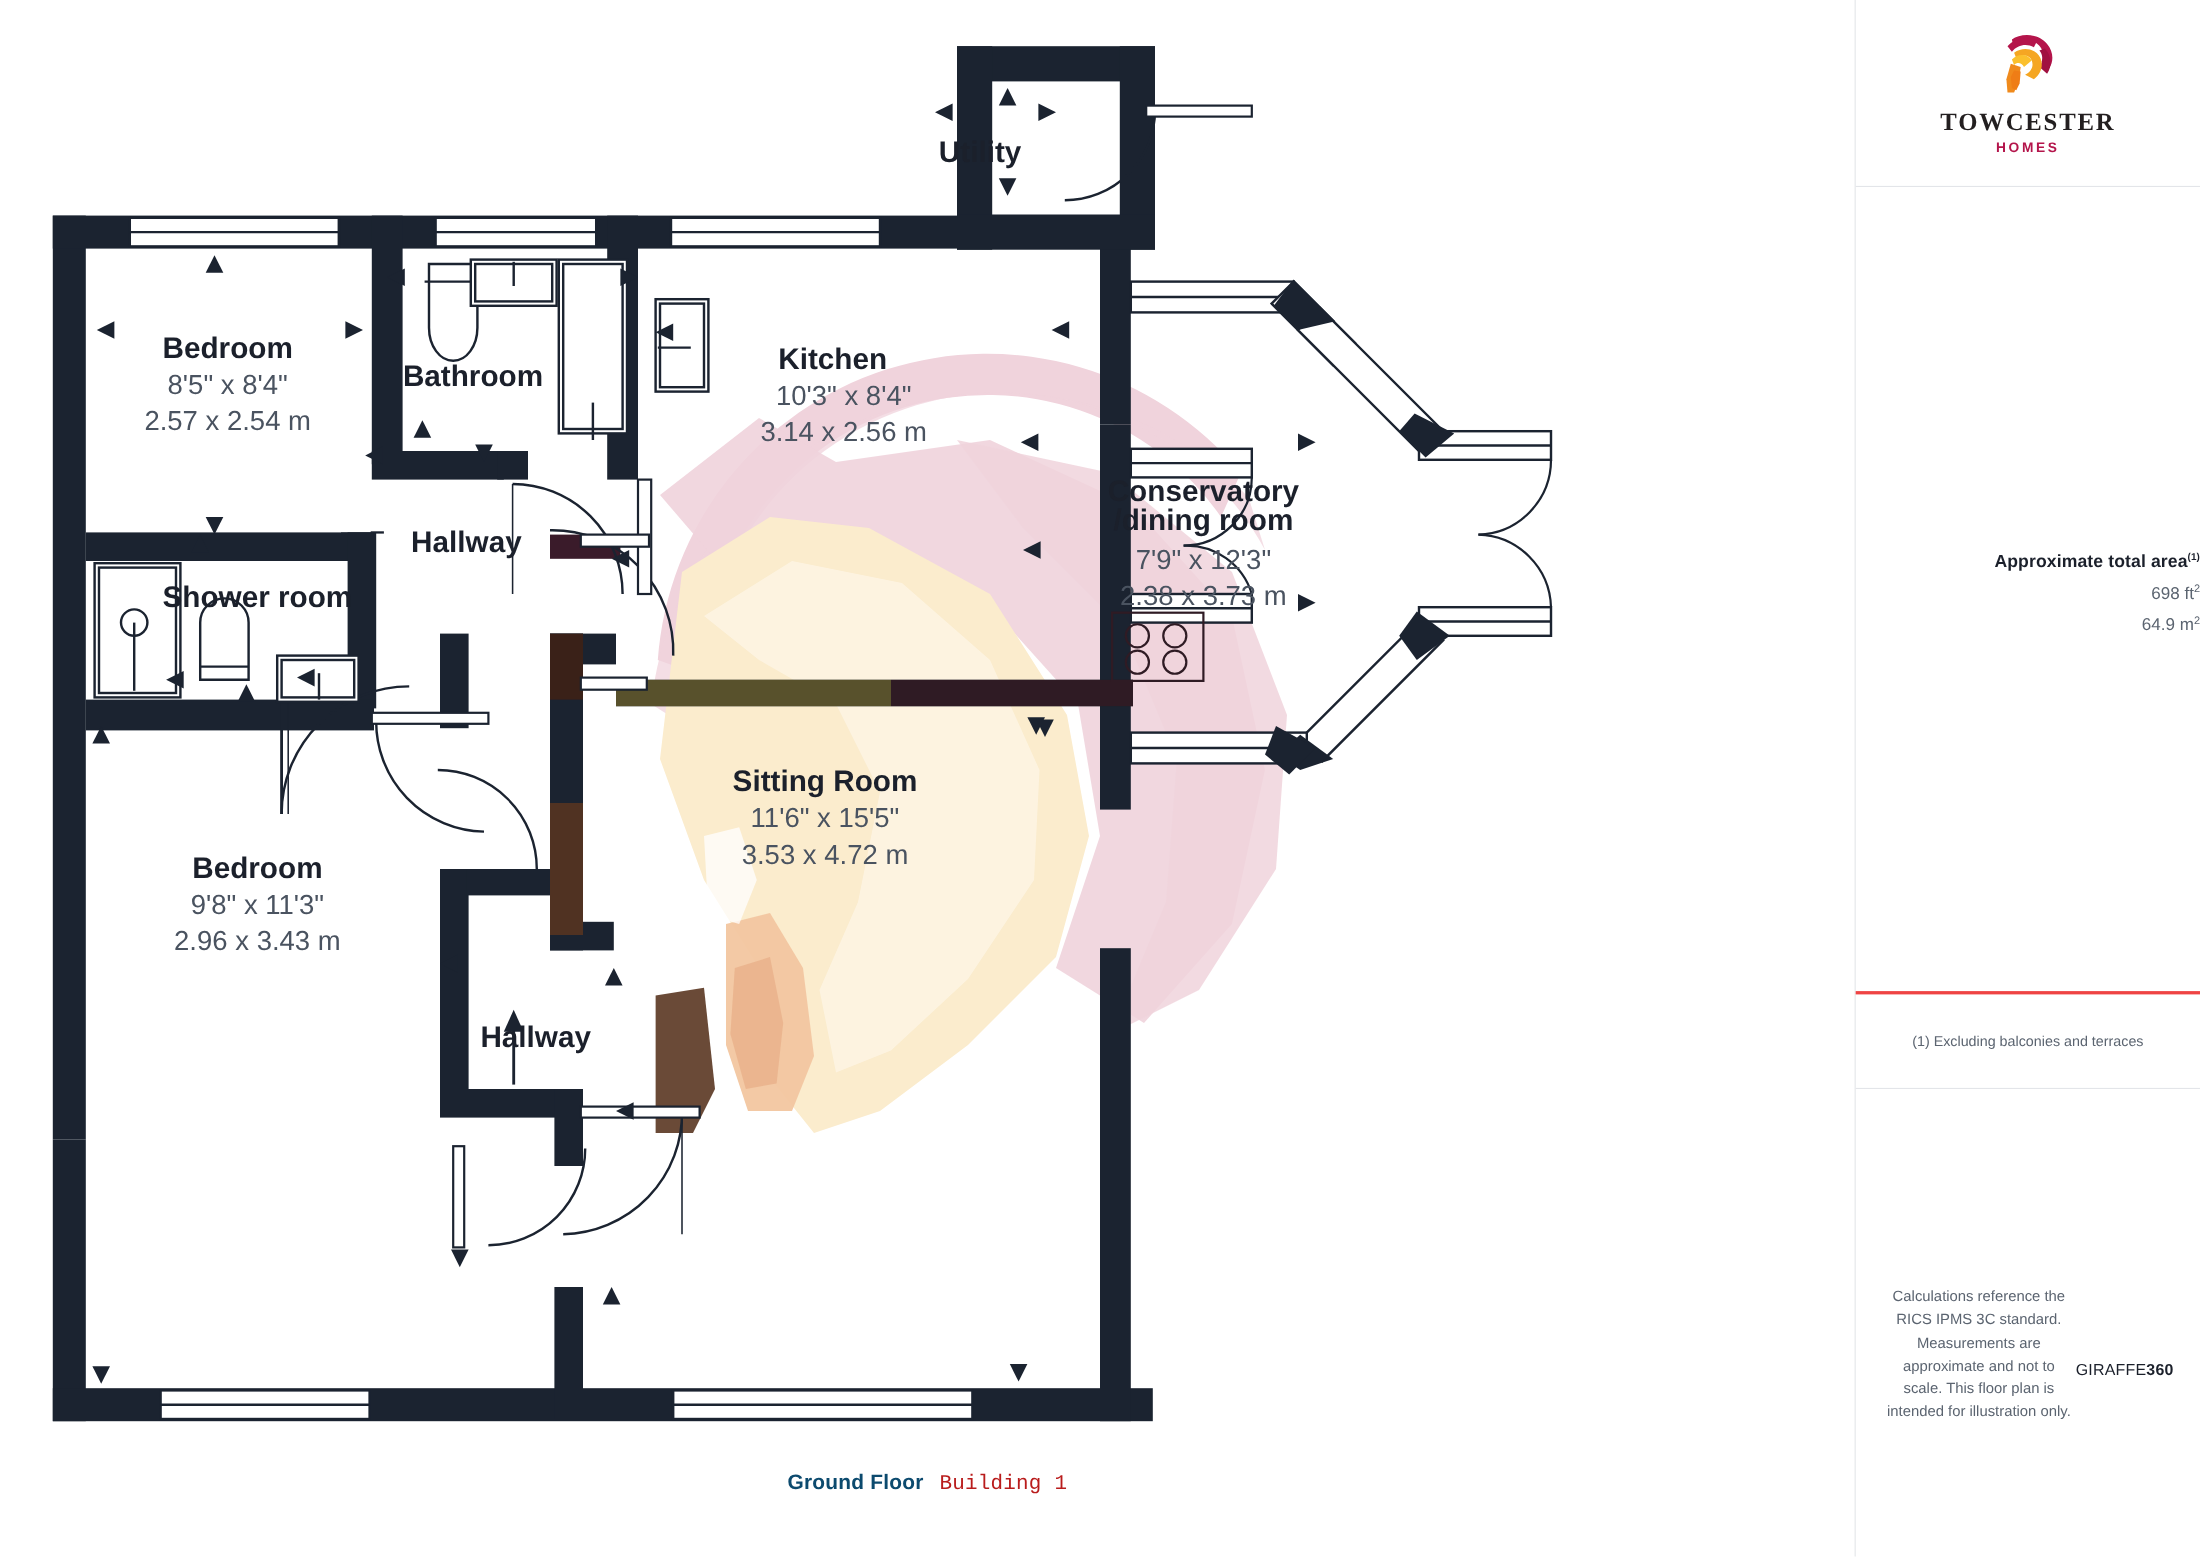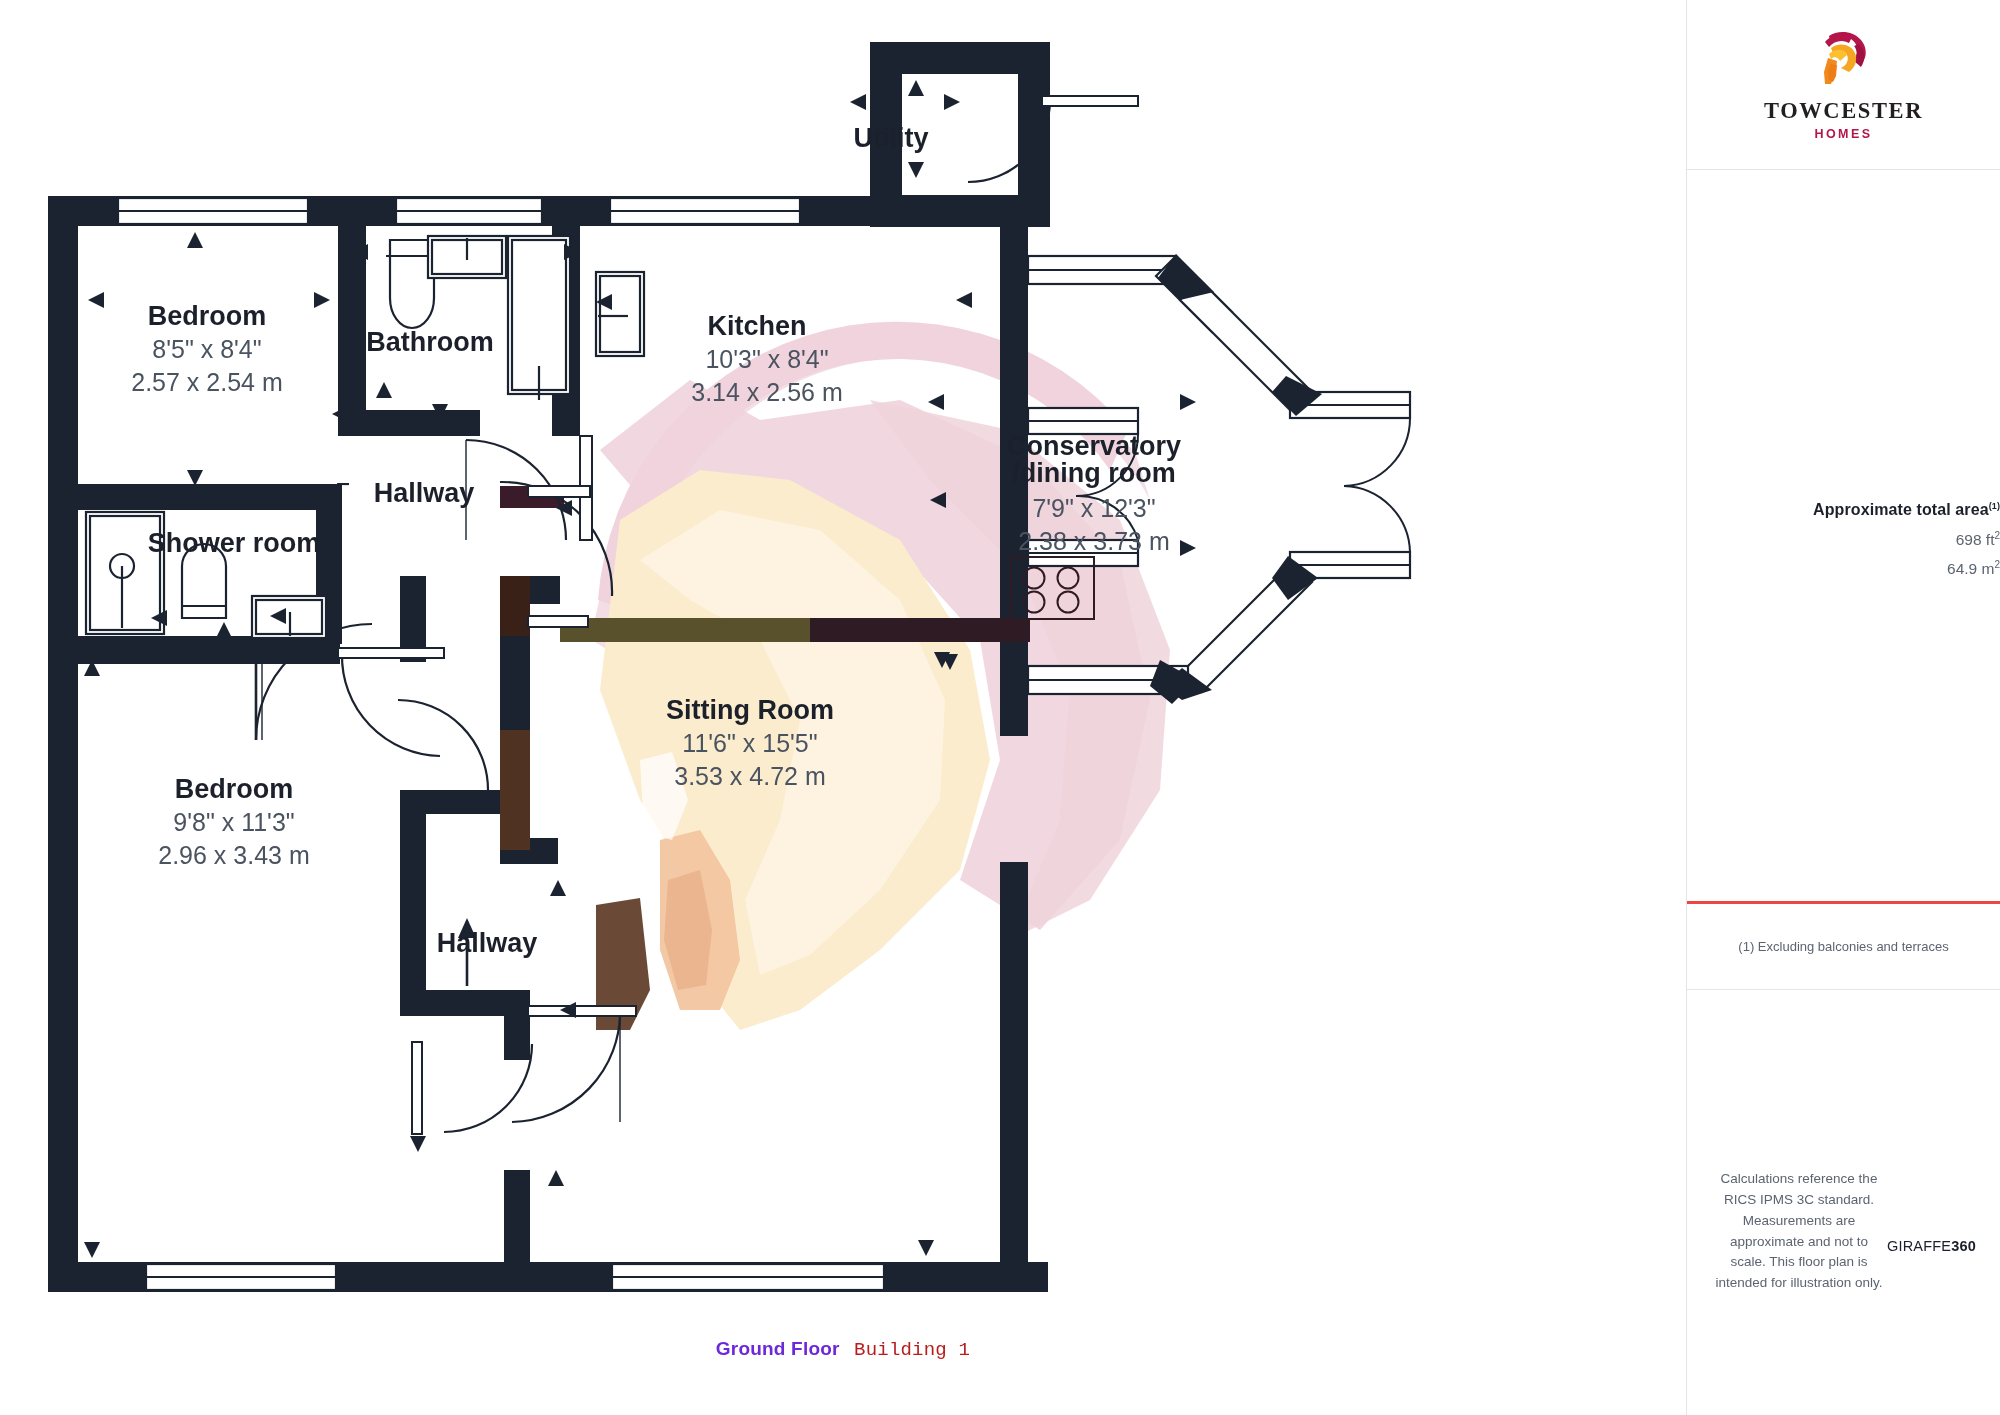--- a/index.html
+++ b/index.html
@@ -41,21 +41,21 @@
     left: 0;
     top: 1338px;
     width: 1686px;
     text-align: center;
     font-size: 19px;
     color: #252b36;
     letter-spacing: .2px;
   }
   .floor-caption .fc-bold {
     font-weight: bold;
-    color: #6d28d9;
+    color: #0c4a6e;
   }
   .floor-caption .fc-light {
     color: #b91c1c;
     margin-left: 9px;
     font-family: Liberation Mono, monospace;
   }
 
   
   #sidebar {
     position: relative;

